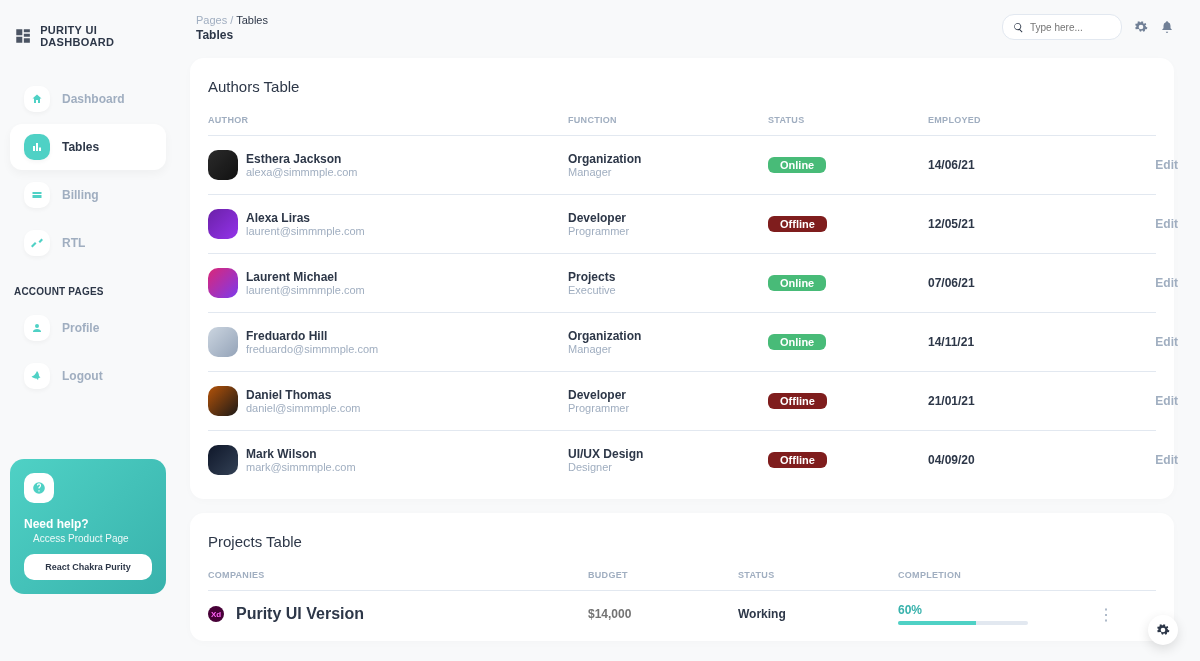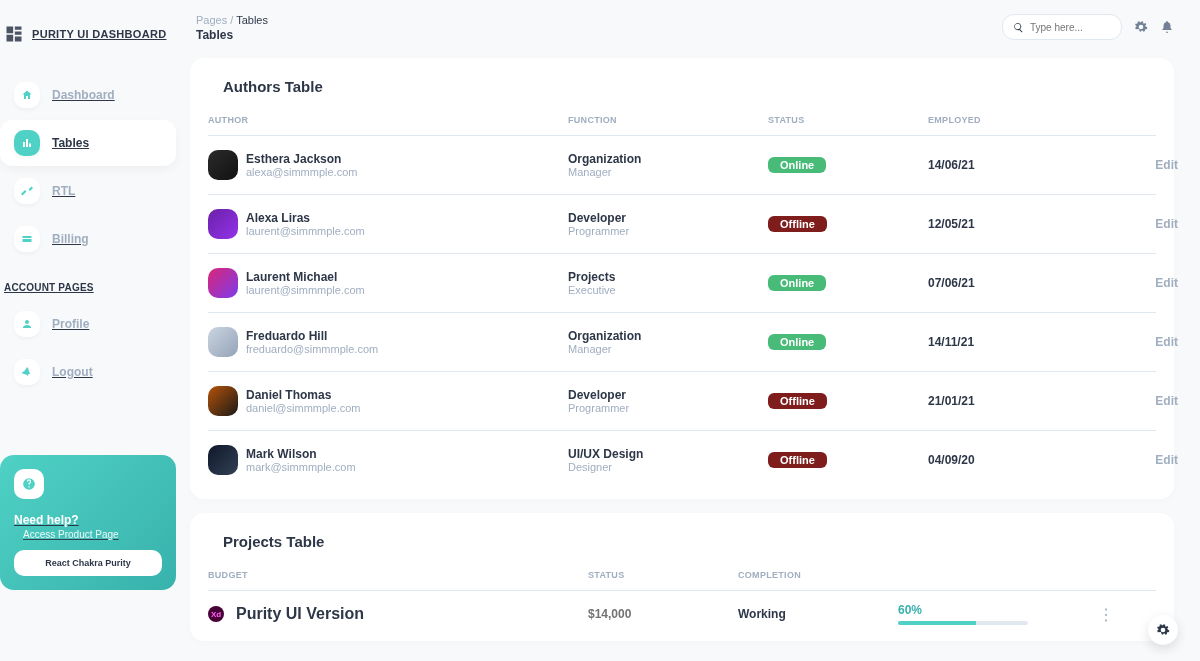--- a/index.html
+++ b/index.html
@@ -1,17 +1,17 @@
 <!DOCTYPE html>
 <html><head>
 <meta charset="utf-8">
 <style>
 * { margin: 0; padding: 0; box-sizing: border-box; font-family: -apple-system, BlinkMacSystemFont, "Segoe UI", Helvetica, Arial, sans-serif; }
 body { background: #f8f9fa; color: #2d3748; font-size: 12px; width: 1200px; height: 661px; overflow: hidden; position: relative; }
-.sidebar { position: absolute; left: 0; top: 0; width: 176px; height: 661px; padding: 16px 0; text-decoration: underline; }
+.sidebar { position: absolute; left: 0; top: 0; width: 176px; height: 661px; padding: 16px 10px; }
 .brand { display: flex; align-items: center; gap: 8px; padding: 8px 4px 16px 4px; font-size: 11px; font-weight: 700; color: #2d3748; letter-spacing: 0.3px; }
 .brand svg { width: 20px; height: 20px; }
 .nav { display: flex; flex-direction: column; gap: 2px; margin-top: 12px; }
 .nav-item { display: flex; align-items: center; gap: 12px; padding: 10px 14px; border-radius: 12px; font-size: 12px; font-weight: 700; color: #a0aec0; cursor: pointer; }
 .nav-item.active { background: #fff; color: #2d3748; box-shadow: 0 4px 10px rgba(0,0,0,0.04); }
 .nav-item .icon-box { width: 26px; height: 26px; border-radius: 10px; display: flex; align-items: center; justify-content: center; background: #fff; box-shadow: 0 2px 4px rgba(0,0,0,0.04); }
 .nav-item.active .icon-box { background: #4fd1c5; }
 .nav-item .icon-box svg { width: 12px; height: 12px; fill: #4fd1c5; }
 .nav-item.active .icon-box svg { fill: #fff; }
 .section-label { font-size: 10px; font-weight: 700; color: #2d3748; padding: 18px 4px 6px 4px; letter-spacing: 0.2px; }
@@ -27,21 +27,21 @@
 .crumbs { font-size: 11px; color: #a0aec0; }
 .crumbs .current { color: #2d3748; }
 .page-title { font-size: 12px; font-weight: 700; color: #2d3748; margin-top: 2px; }
 .top-actions { display: flex; align-items: center; gap: 12px; }
 .search { display: flex; align-items: center; background: #fff; border: 1px solid #e2e8f0; border-radius: 12px; padding: 4px 10px; width: 120px; height: 26px; }
 .search svg { width: 11px; height: 11px; fill: #2d3748; margin-right: 6px; }
 .search input { border: none; outline: none; font-size: 10px; color: #a0aec0; width: 80px; background: transparent; }
 .top-icon { width: 14px; height: 14px; fill: #718096; cursor: pointer; }
 
 .card { background: #fff; border-radius: 14px; padding: 20px 18px 10px 18px; margin: 6px 6px 14px 0; box-shadow: 0 2px 8px rgba(0,0,0,0.02); }
-.card h2 { font-size: 15px; font-weight: 700; color: #2d3748; margin-bottom: 20px; margin-left: 15px; }
+.card h2 { font-size: 15px; font-weight: 400; color: #2d3748; margin-bottom: 20px; }
 
 .atable { width: 100%; }
 .atable .thead, .atable .row { display: grid; grid-template-columns: 360px 200px 160px 180px 70px; align-items: center; }
 .atable .thead { font-size: 9px; font-weight: 700; color: #a0aec0; letter-spacing: 0.3px; text-transform: uppercase; padding-bottom: 10px; border-bottom: 1px solid #e2e8f0; }
 .atable .row { padding: 14px 0; border-bottom: 1px solid #e2e8f0; }
 .atable .row:last-child { border-bottom: none; }
 .author { display: flex; align-items: center; gap: 8px; }
 .avatar { width: 30px; height: 30px; border-radius: 10px; background: #4a5568; background-size: cover; }
 .avatar.a1 { background: linear-gradient(135deg,#2b2b2b,#111); }
 .avatar.a2 { background: linear-gradient(135deg,#6b21a8,#9333ea); }
@@ -100,32 +100,32 @@
       <span class="icon-box">
           <svg viewBox="0 0 24 24">
             <path d="M4 20V10h4v10zm6 0V4h4v16zm6 0v-7h4v7z"></path>
           </svg>
         </span>
       <span>Tables</span>
     </div>
     <div class="nav-item">
       <span class="icon-box">
           <svg viewBox="0 0 24 24">
+            <path d="M3 6h18v4H3zm0 6h18v6H3z"></path>
+          </svg>
+        </span>
+      <span>Billing</span>
+    </div>
+    <div class="nav-item">
+      <span class="icon-box">
+          <svg viewBox="0 0 24 24">
             <path d="M21 3l-6 6 3 3 6-6zM3 21l8-8-3-3-8 8z"></path>
           </svg>
         </span>
       <span>RTL</span>
-    </div>
-    <div class="nav-item">
-      <span class="icon-box">
-          <svg viewBox="0 0 24 24">
-            <path d="M3 6h18v4H3zm0 6h18v6H3z"></path>
-          </svg>
-        </span>
-      <span>Billing</span>
     </div>
 
     <div class="section-label">ACCOUNT PAGES</div>
 
     <div class="nav-item">
       <span class="icon-box">
           <svg viewBox="0 0 24 24">
             <path d="M12 12a4 4 0 100-8 4 4 0 000 8zm0 2c-4 0-8 2-8 5v1h16v-1c0-3-4-5-8-5z"></path>
           </svg>
         </span>
@@ -287,20 +287,21 @@
             <div class="edit">Edit</div>
           </div>
         </div>
     </div>
   </div>
 
   <div class="card" style="padding-bottom:4px;">
     <h2>Projects Table</h2>
     <div class="ptable">
       <div class="thead">
+        <div>COMPANIES</div>
         <div>BUDGET</div>
         <div>STATUS</div>
         <div>COMPLETION</div>
         <div></div>
       </div>
       <div id="projects-rows">
           <div class="row">
             <div class="company">
               <div class="logo">Xd</div>
               <div class="name">Purity UI Version</div>

